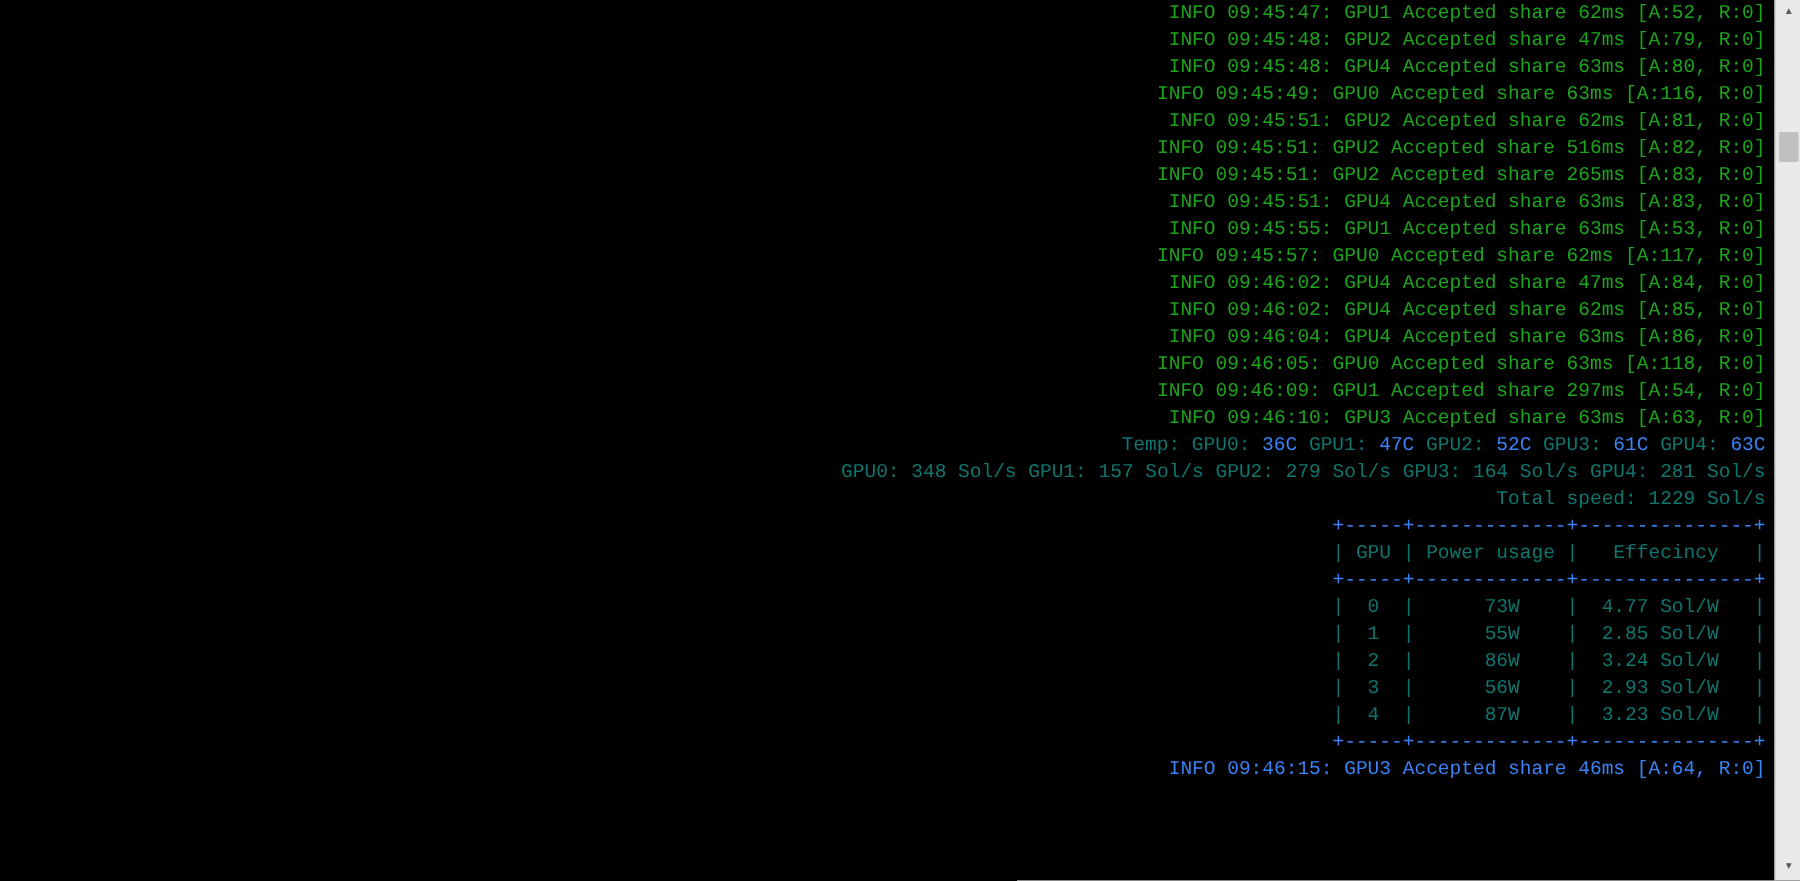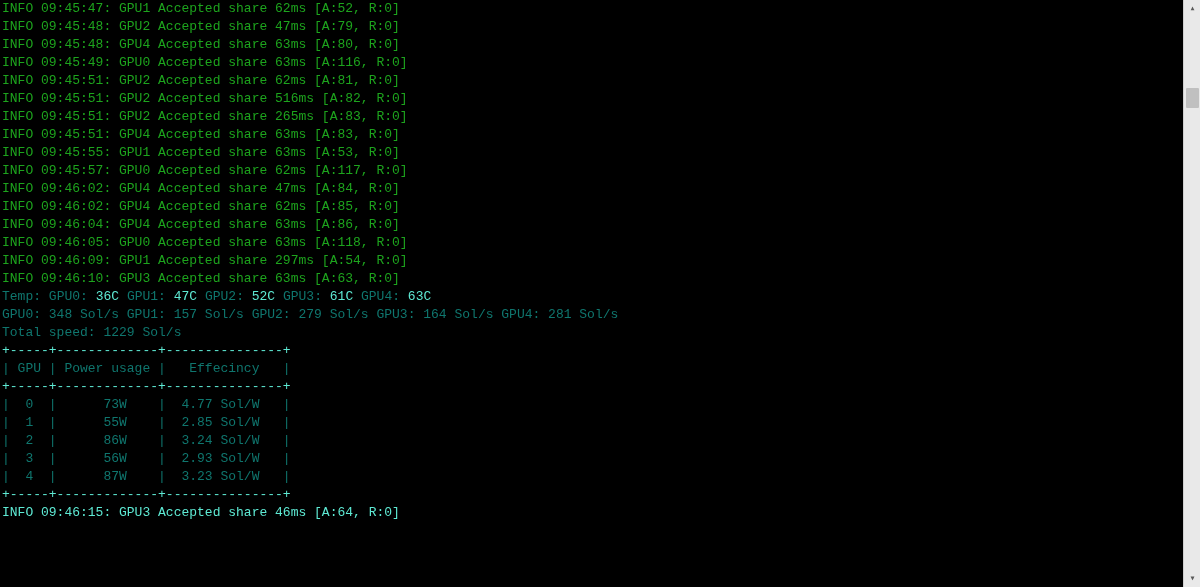--- a/index.html
+++ b/index.html
@@ -24,24 +24,25 @@
     position: absolute;
     left: 0;
     top: 0;
     width: 1179px;  
     height: 587px;
     padding: 0 2px;
     box-sizing: border-box;
     white-space: pre;
     color: #1da41d; 
     overflow: hidden;
+    text-align: right;
   }
   .info-line   { color: #1da41d; }
   .cyan        { color: #0f766e; }
-  .green       { color: #5eead4; }
+  .green       { color: #3b82f6; }
 
   
   .scrollbar {
     position: absolute;
     right: 0;
     top: 0;
     width: 17px;
     height: 587px;
     background: #e9e9e9;
     border-left: 1px solid #cfcfcf;

